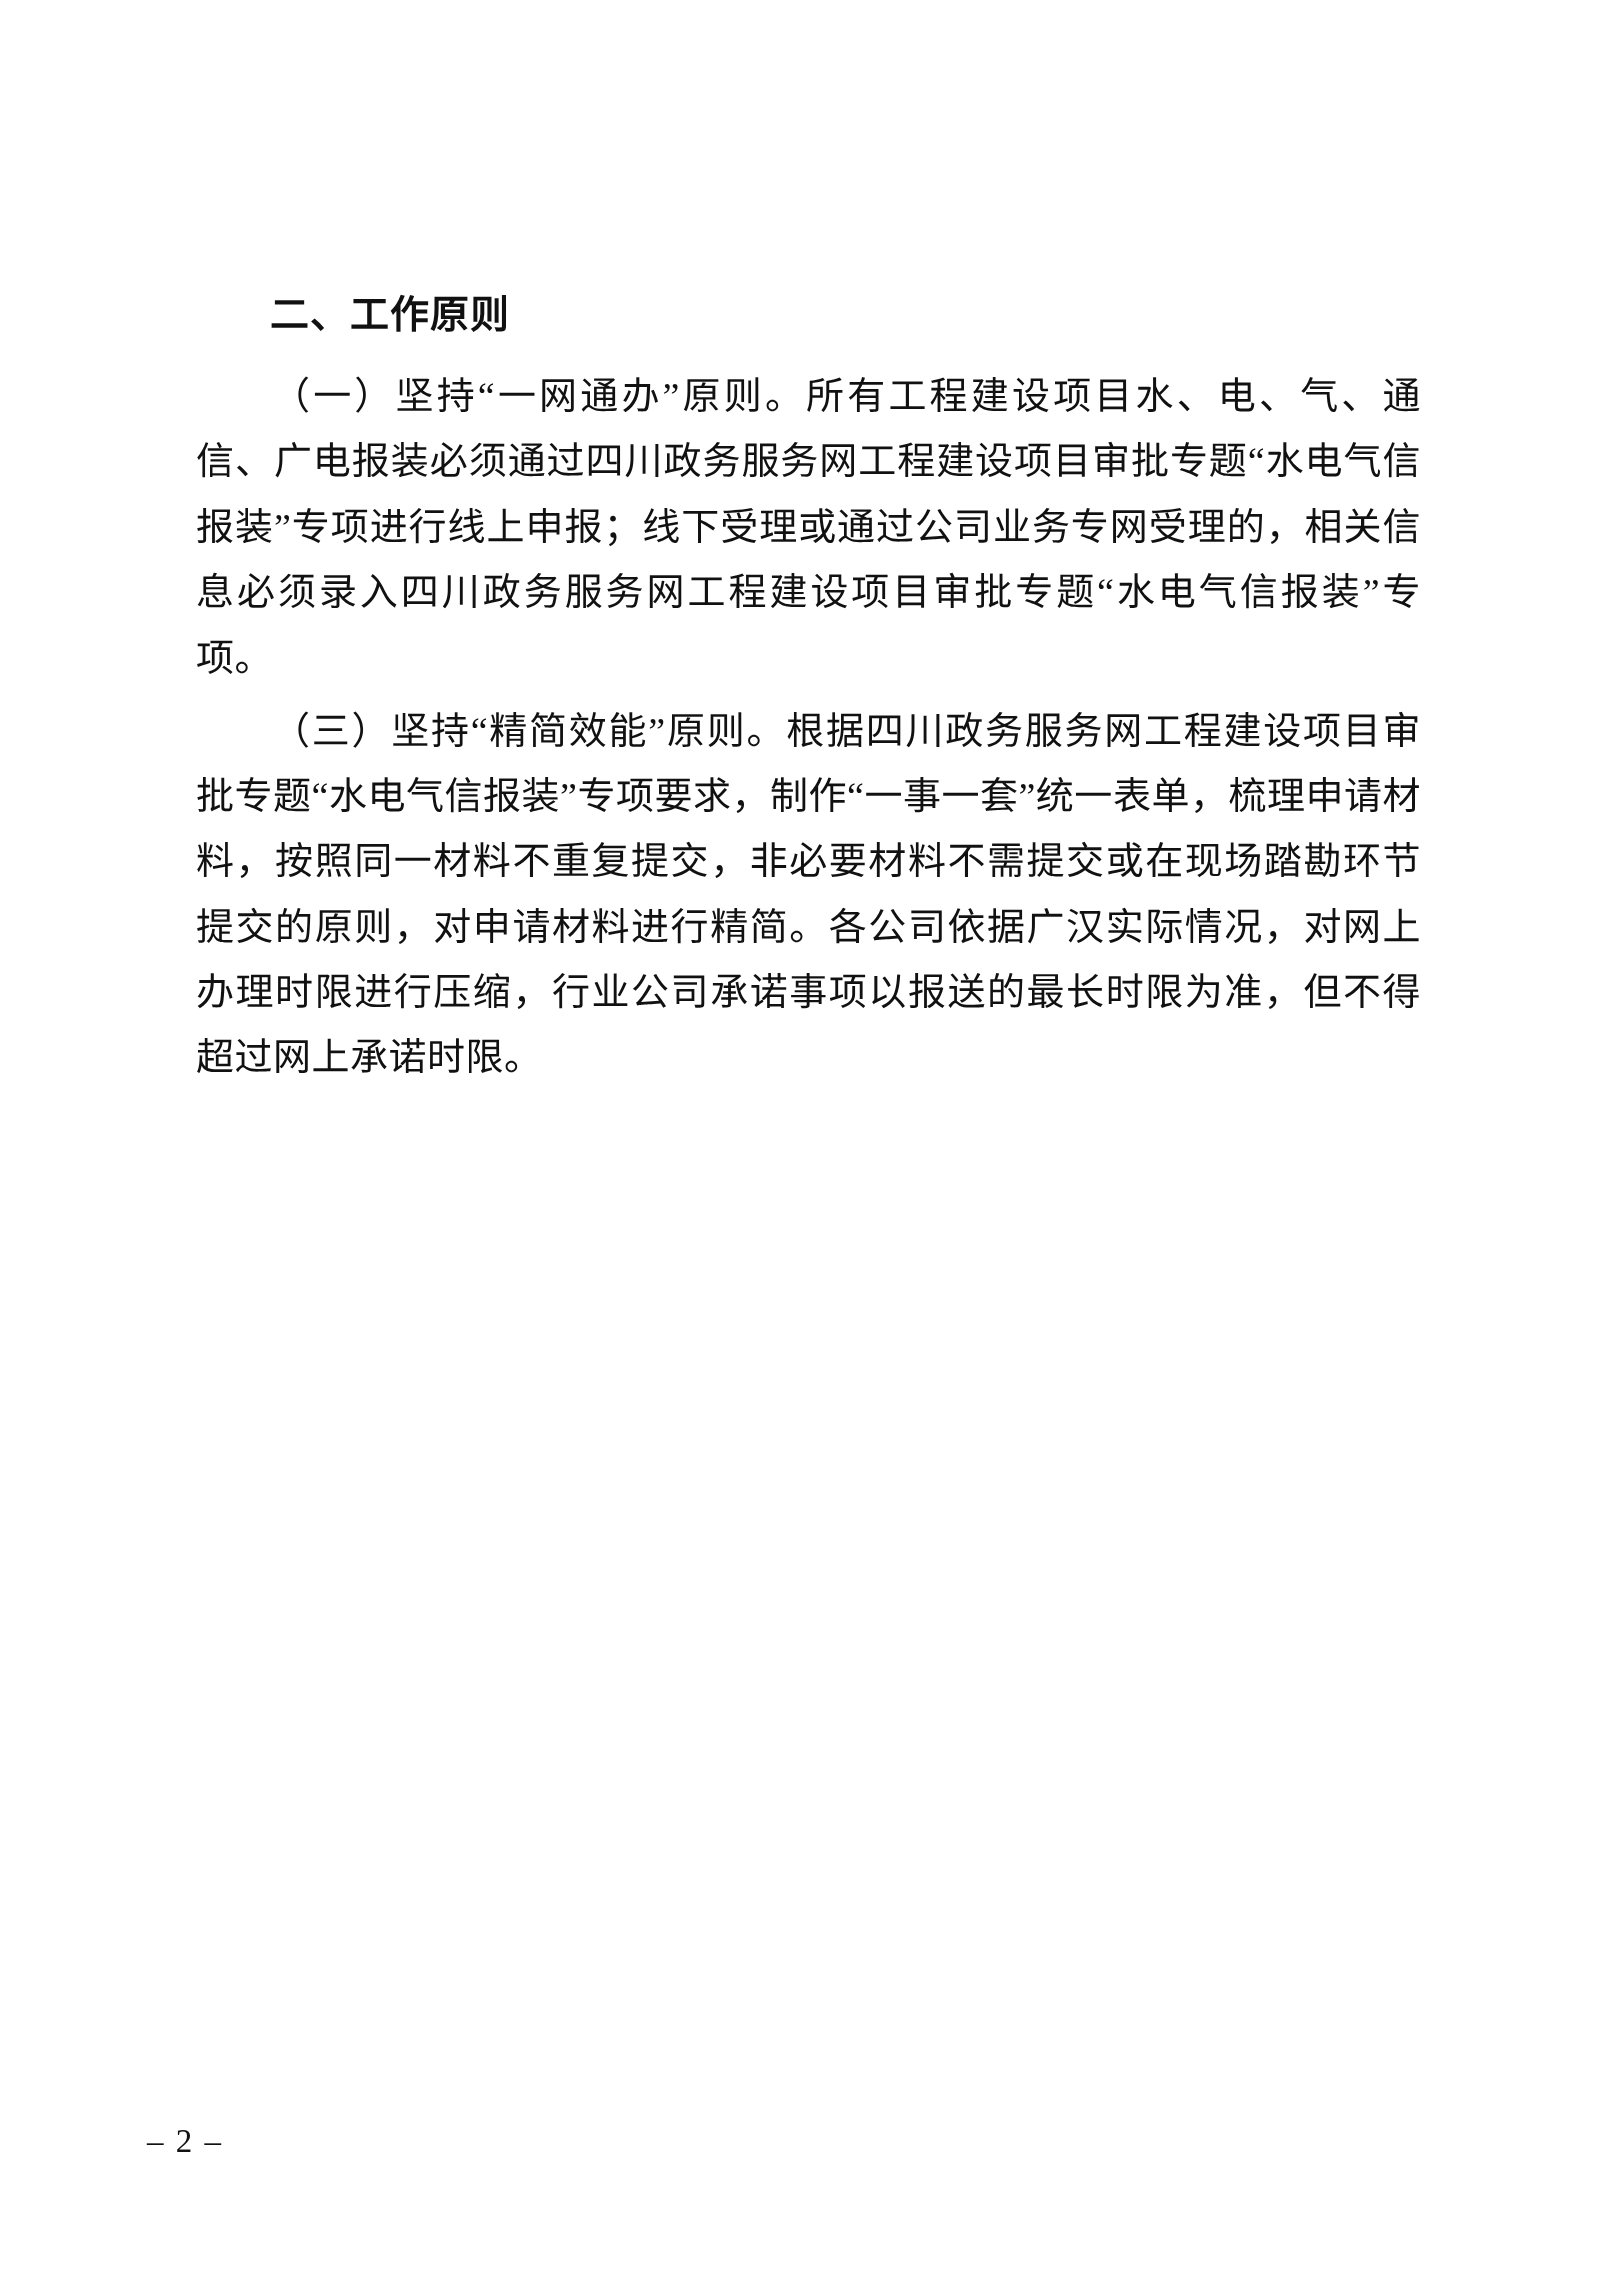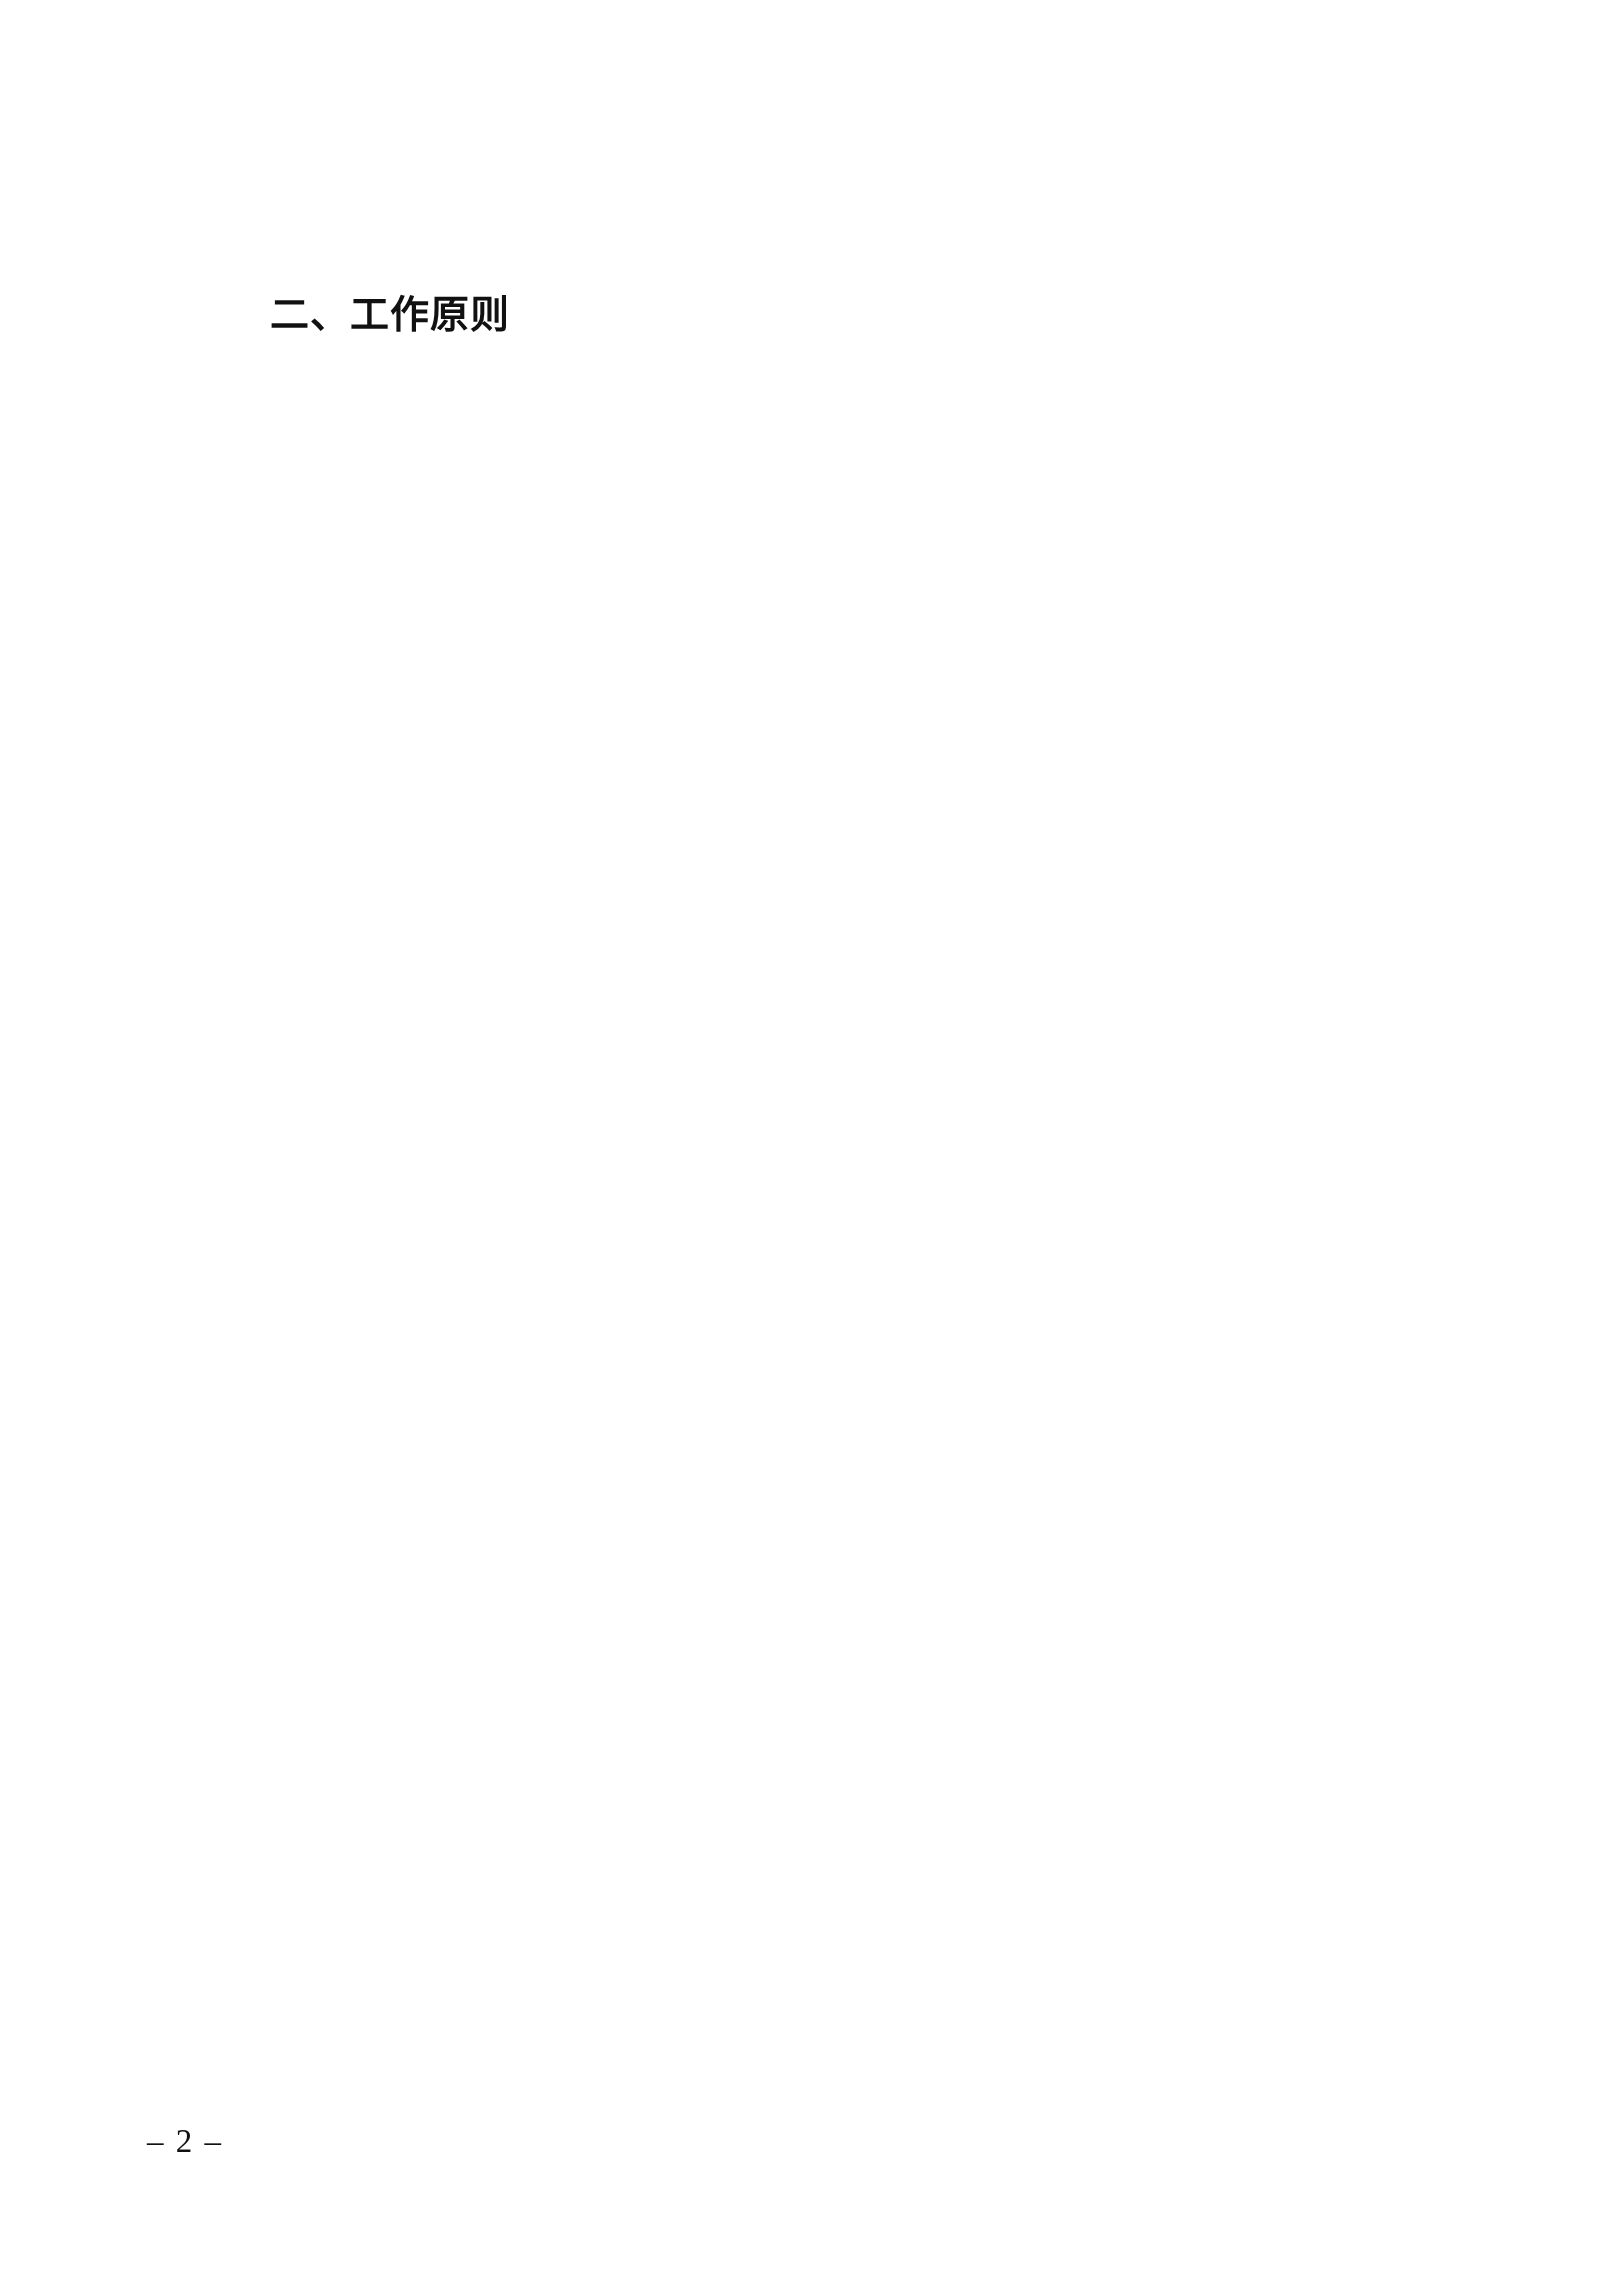--- a/index.html
+++ b/index.html
@@ -60,22 +60,24 @@
 </style>
 </head>
 <body>
 
 <div class="page">
 
   <div class="content">
 
     <h2 class="heading">二、工作原则</h2>
 
+    <p class="para">（一）坚持“一网通办”原则。所有工程建设项目水、电、气、通信、广电报装必须通过四川政务服务网工程建设项目审批专题“水电气信报装”专项进行线上申报；线下受理或通过公司业务专网受理的，相关信息必须录入四川政务服务网工程建设项目审批专题“水电气信报装”专项。</p>
 
 
+    <p class="para">（三）坚持“精简效能”原则。根据四川政务服务网工程建设项目审批专题“水电气信报装”专项要求，制作“一事一套”统一表单，梳理申请材料，按照同一材料不重复提交，非必要材料不需提交或在现场踏勘环节提交的原则，对申请材料进行精简。各公司依据广汉实际情况，对网上办理时限进行压缩，行业公司承诺事项以报送的最长时限为准，但不得超过网上承诺时限。</p>
 
 
 
   </div>
 
   <div class="page-number">– 2 –</div>
 
 </div>
 
 

